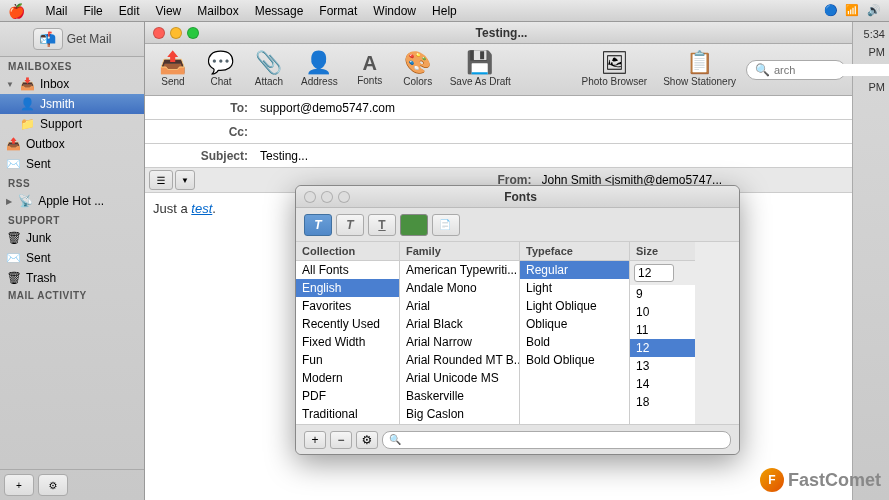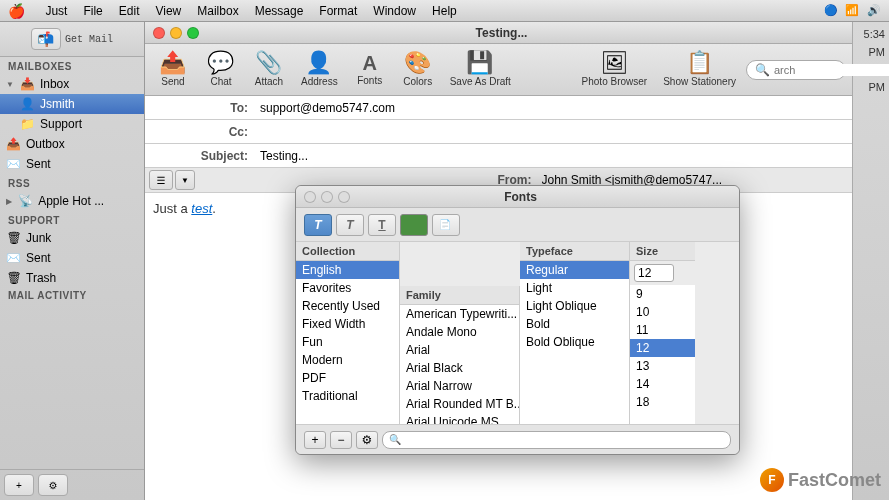--- a/index.html
+++ b/index.html
@@ -474,21 +474,21 @@
       justify-content: center;
       color: white;
       font-size: 12px;
     }
   </style>
 </head>
 <body>
 
 <div class="menu-bar">
   <span class="menu-bar-apple">🍎</span>
-  <span class="menu-bar-item">Just</span>
+  <span class="menu-bar-item">Mail</span>
   <span class="menu-bar-item">File</span>
   <span class="menu-bar-item">Edit</span>
   <span class="menu-bar-item">View</span>
   <span class="menu-bar-item">Mailbox</span>
   <span class="menu-bar-item">Message</span>
   <span class="menu-bar-item">Format</span>
   <span class="menu-bar-item">Window</span>
   <span class="menu-bar-item">Help</span>
   <div class="menu-bar-right">
     <span>🔵</span>
@@ -497,21 +497,21 @@
   </div>
 </div>
 
 <div class="main-layout">
 
   <div class="sidebar">
     <div class="sidebar-toolbar">
       <div class="sidebar-btn">
         <span style="font-size:14px;">📬</span>
       </div>
-      <span style="font-size:10px; margin-left:4px; color:#444;font-family:Liberation Mono, monospace;">Get Mail</span>
+      <span style="font-size:12px; margin-left:4px; color:#444;">Get Mail</span>
     </div>
     <div class="sidebar-content">
       <div class="sidebar-section-header">MAILBOXES</div>
       <div class="sidebar-item">
         <span class="disclosure-triangle">▼</span>
         <span class="sidebar-icon">📥</span>
         <span>Inbox</span>
       </div>
       <div class="sidebar-item selected" style="padding-left:20px;">
         <span class="sidebar-icon">👤</span>
@@ -665,52 +665,54 @@
     <div class="fmt-btn" style="text-decoration:underline; color:#666;">T</div>
     <div class="fmt-btn-color"></div>
     <div class="fmt-btn-doc">📄</div>
   </div>
 
   <div class="fonts-columns">
 
     <div class="fonts-col fonts-col-collection">
       <div class="fonts-col-header">Collection</div>
       <div class="fonts-col-list">
+      <div class="fonts-list-item">All Fonts</div>
           <div class="fonts-list-item selected">English</div>
           <div class="fonts-list-item">Favorites</div>
           <div class="fonts-list-item">Recently Used</div>
           <div class="fonts-list-item">Fixed Width</div>
           <div class="fonts-list-item">Fun</div>
           <div class="fonts-list-item">Modern</div>
           <div class="fonts-list-item">PDF</div>
           <div class="fonts-list-item">Traditional</div>
         </div>
     </div>
 
-    <div class="fonts-col fonts-col-family" style="position:relative;margin-top:44px;">
+    <div class="fonts-col fonts-col-family" style="position:relative;">
       <div class="fonts-col-header">Family</div>
       <div class="fonts-col-list">
       <div class="fonts-list-item">American Typewriti...</div>
           <div class="fonts-list-item">Andale Mono</div>
           <div class="fonts-list-item">Arial</div>
           <div class="fonts-list-item">Arial Black</div>
           <div class="fonts-list-item">Arial Narrow</div>
           <div class="fonts-list-item">Arial Rounded MT B...</div>
           <div class="fonts-list-item">Arial Unicode MS</div>
           <div class="fonts-list-item">Baskerville</div>
           <div class="fonts-list-item">Big Caslon</div>
         </div>
     </div>
 
     <div class="fonts-col fonts-col-typeface">
       <div class="fonts-col-header">Typeface</div>
       <div class="fonts-col-list">
       <div class="fonts-list-item selected">Regular</div>
           <div class="fonts-list-item">Light</div>
           <div class="fonts-list-item">Light Oblique</div>
+          <div class="fonts-list-item">Oblique</div>
           <div class="fonts-list-item">Bold</div>
           <div class="fonts-list-item">Bold Oblique</div>
         </div>
     </div>
 
     <div class="fonts-col fonts-col-size" style="border-right:none;">
       <div class="fonts-col-header">Size</div>
       <input class="fonts-size-input" type="text" value="12" style="">
       <div class="fonts-size-list">
       <div class="fonts-size-item">9</div>

